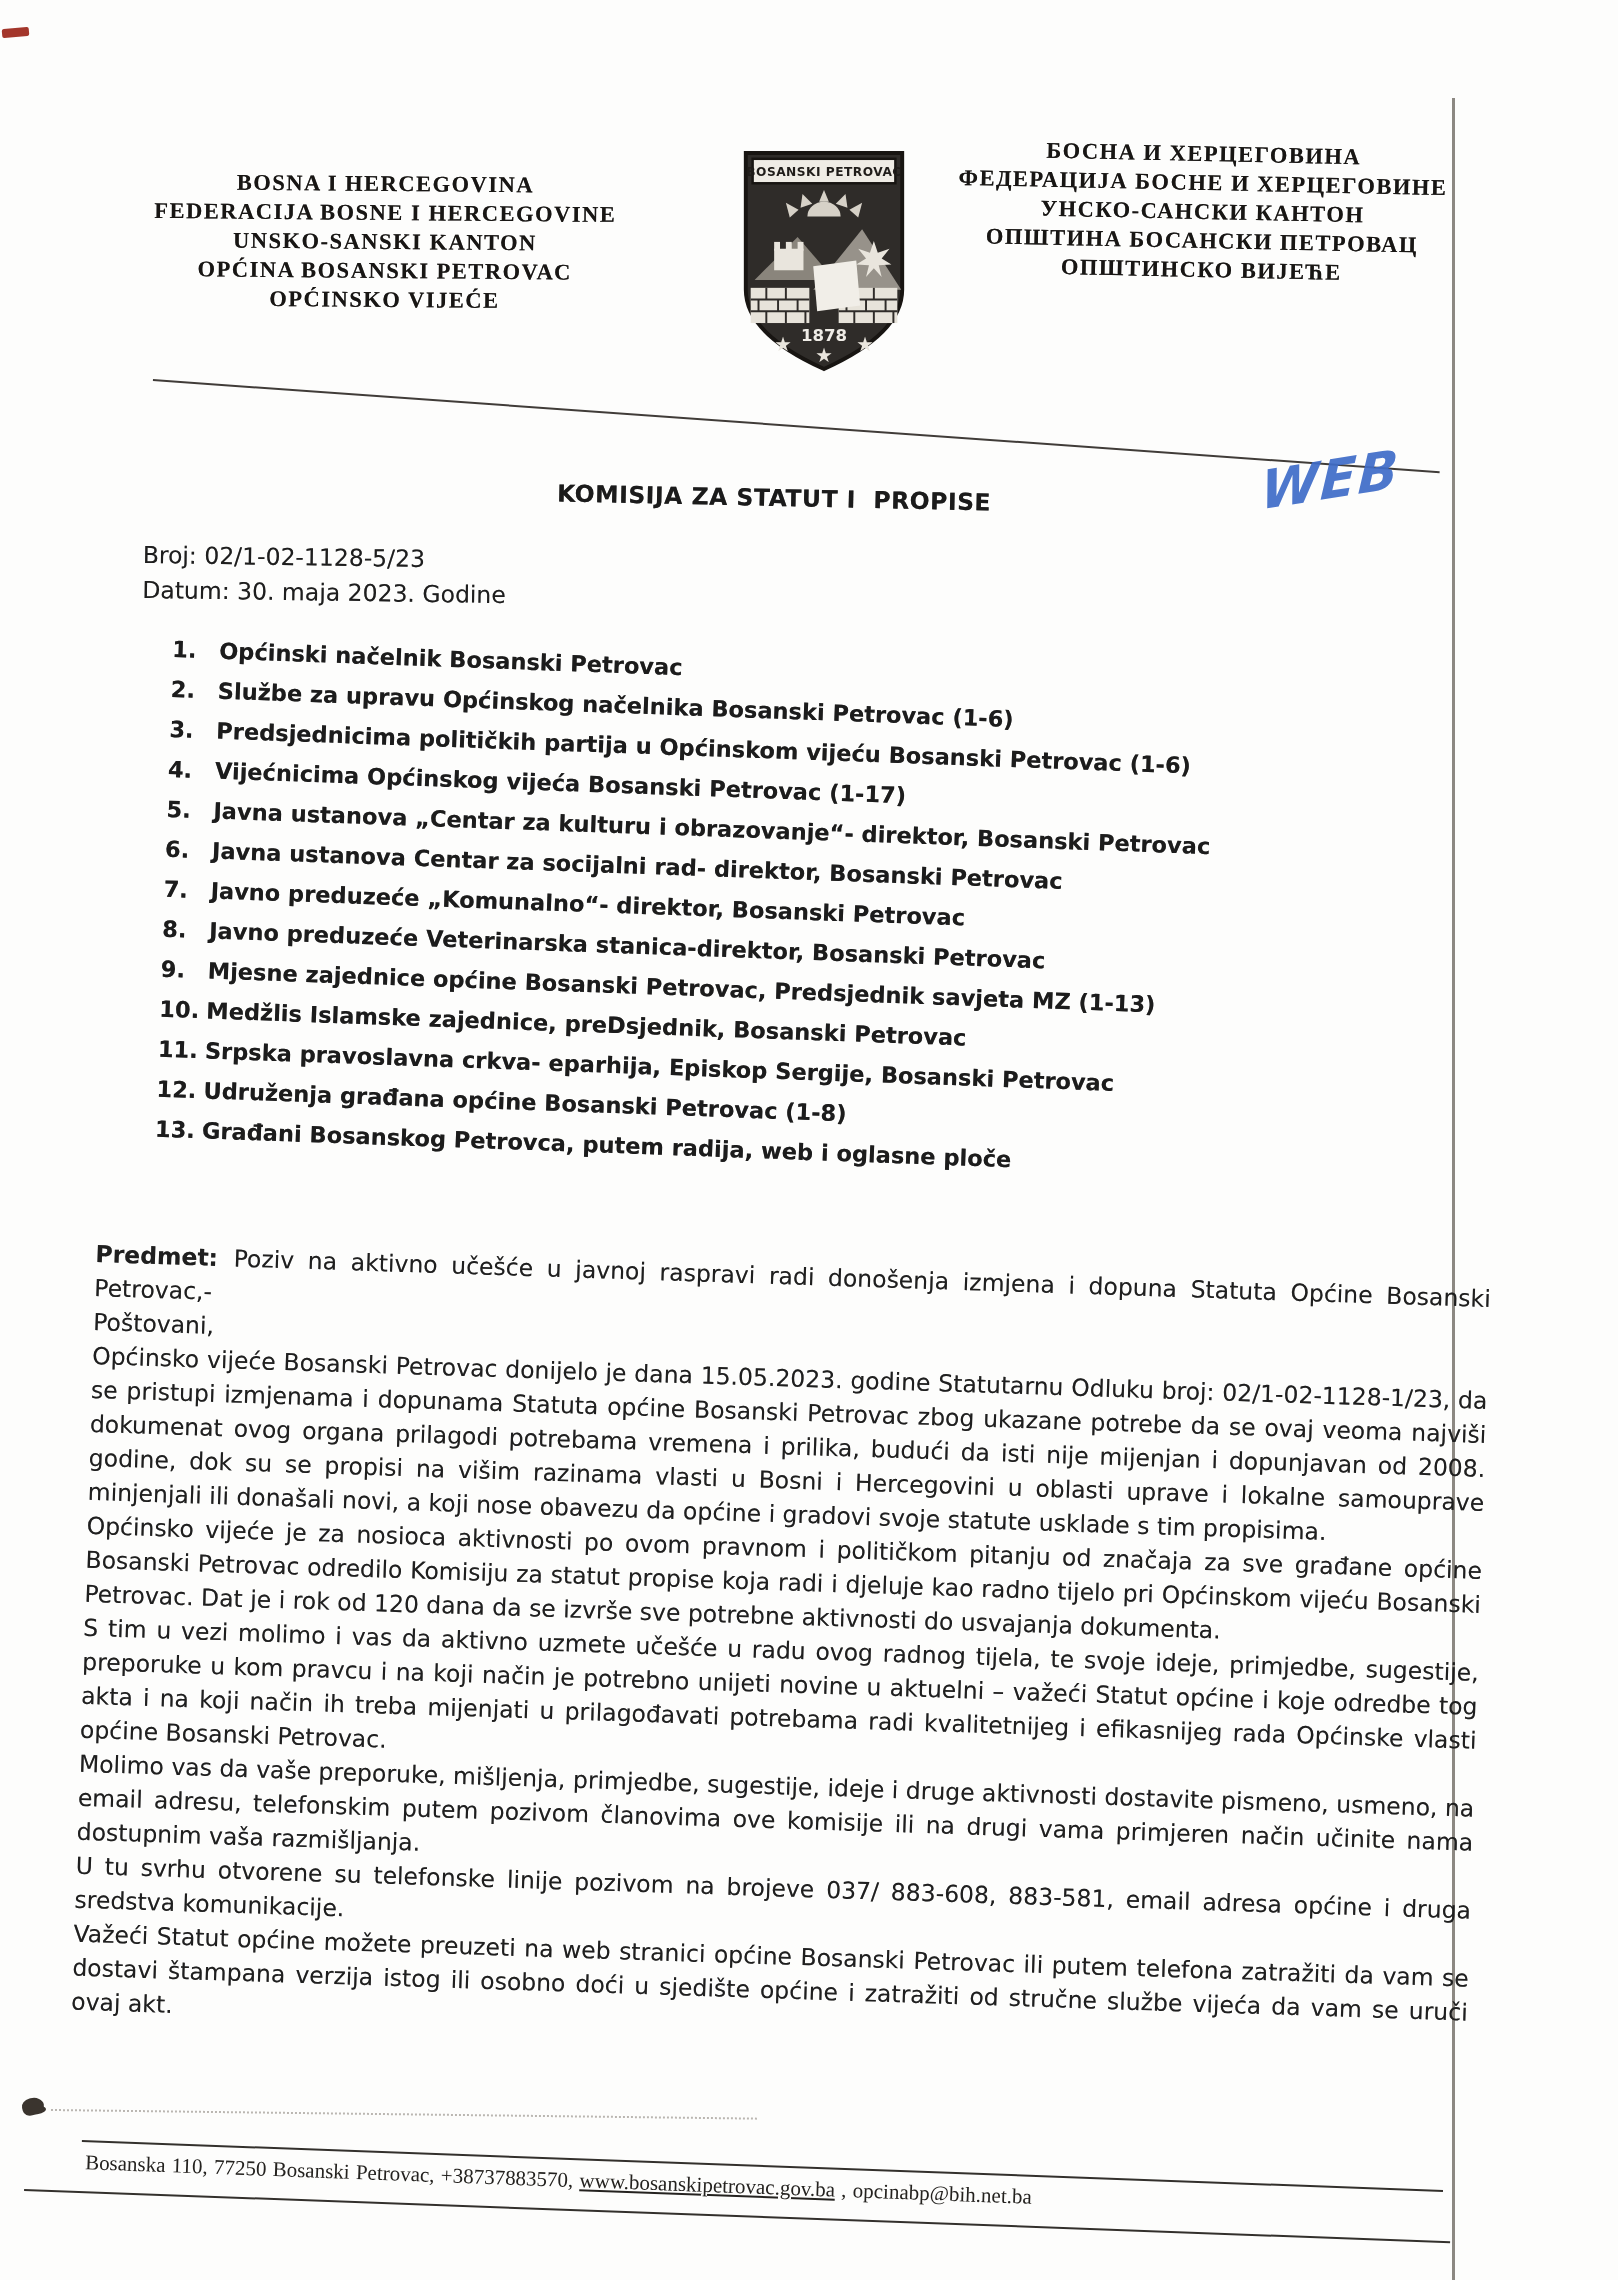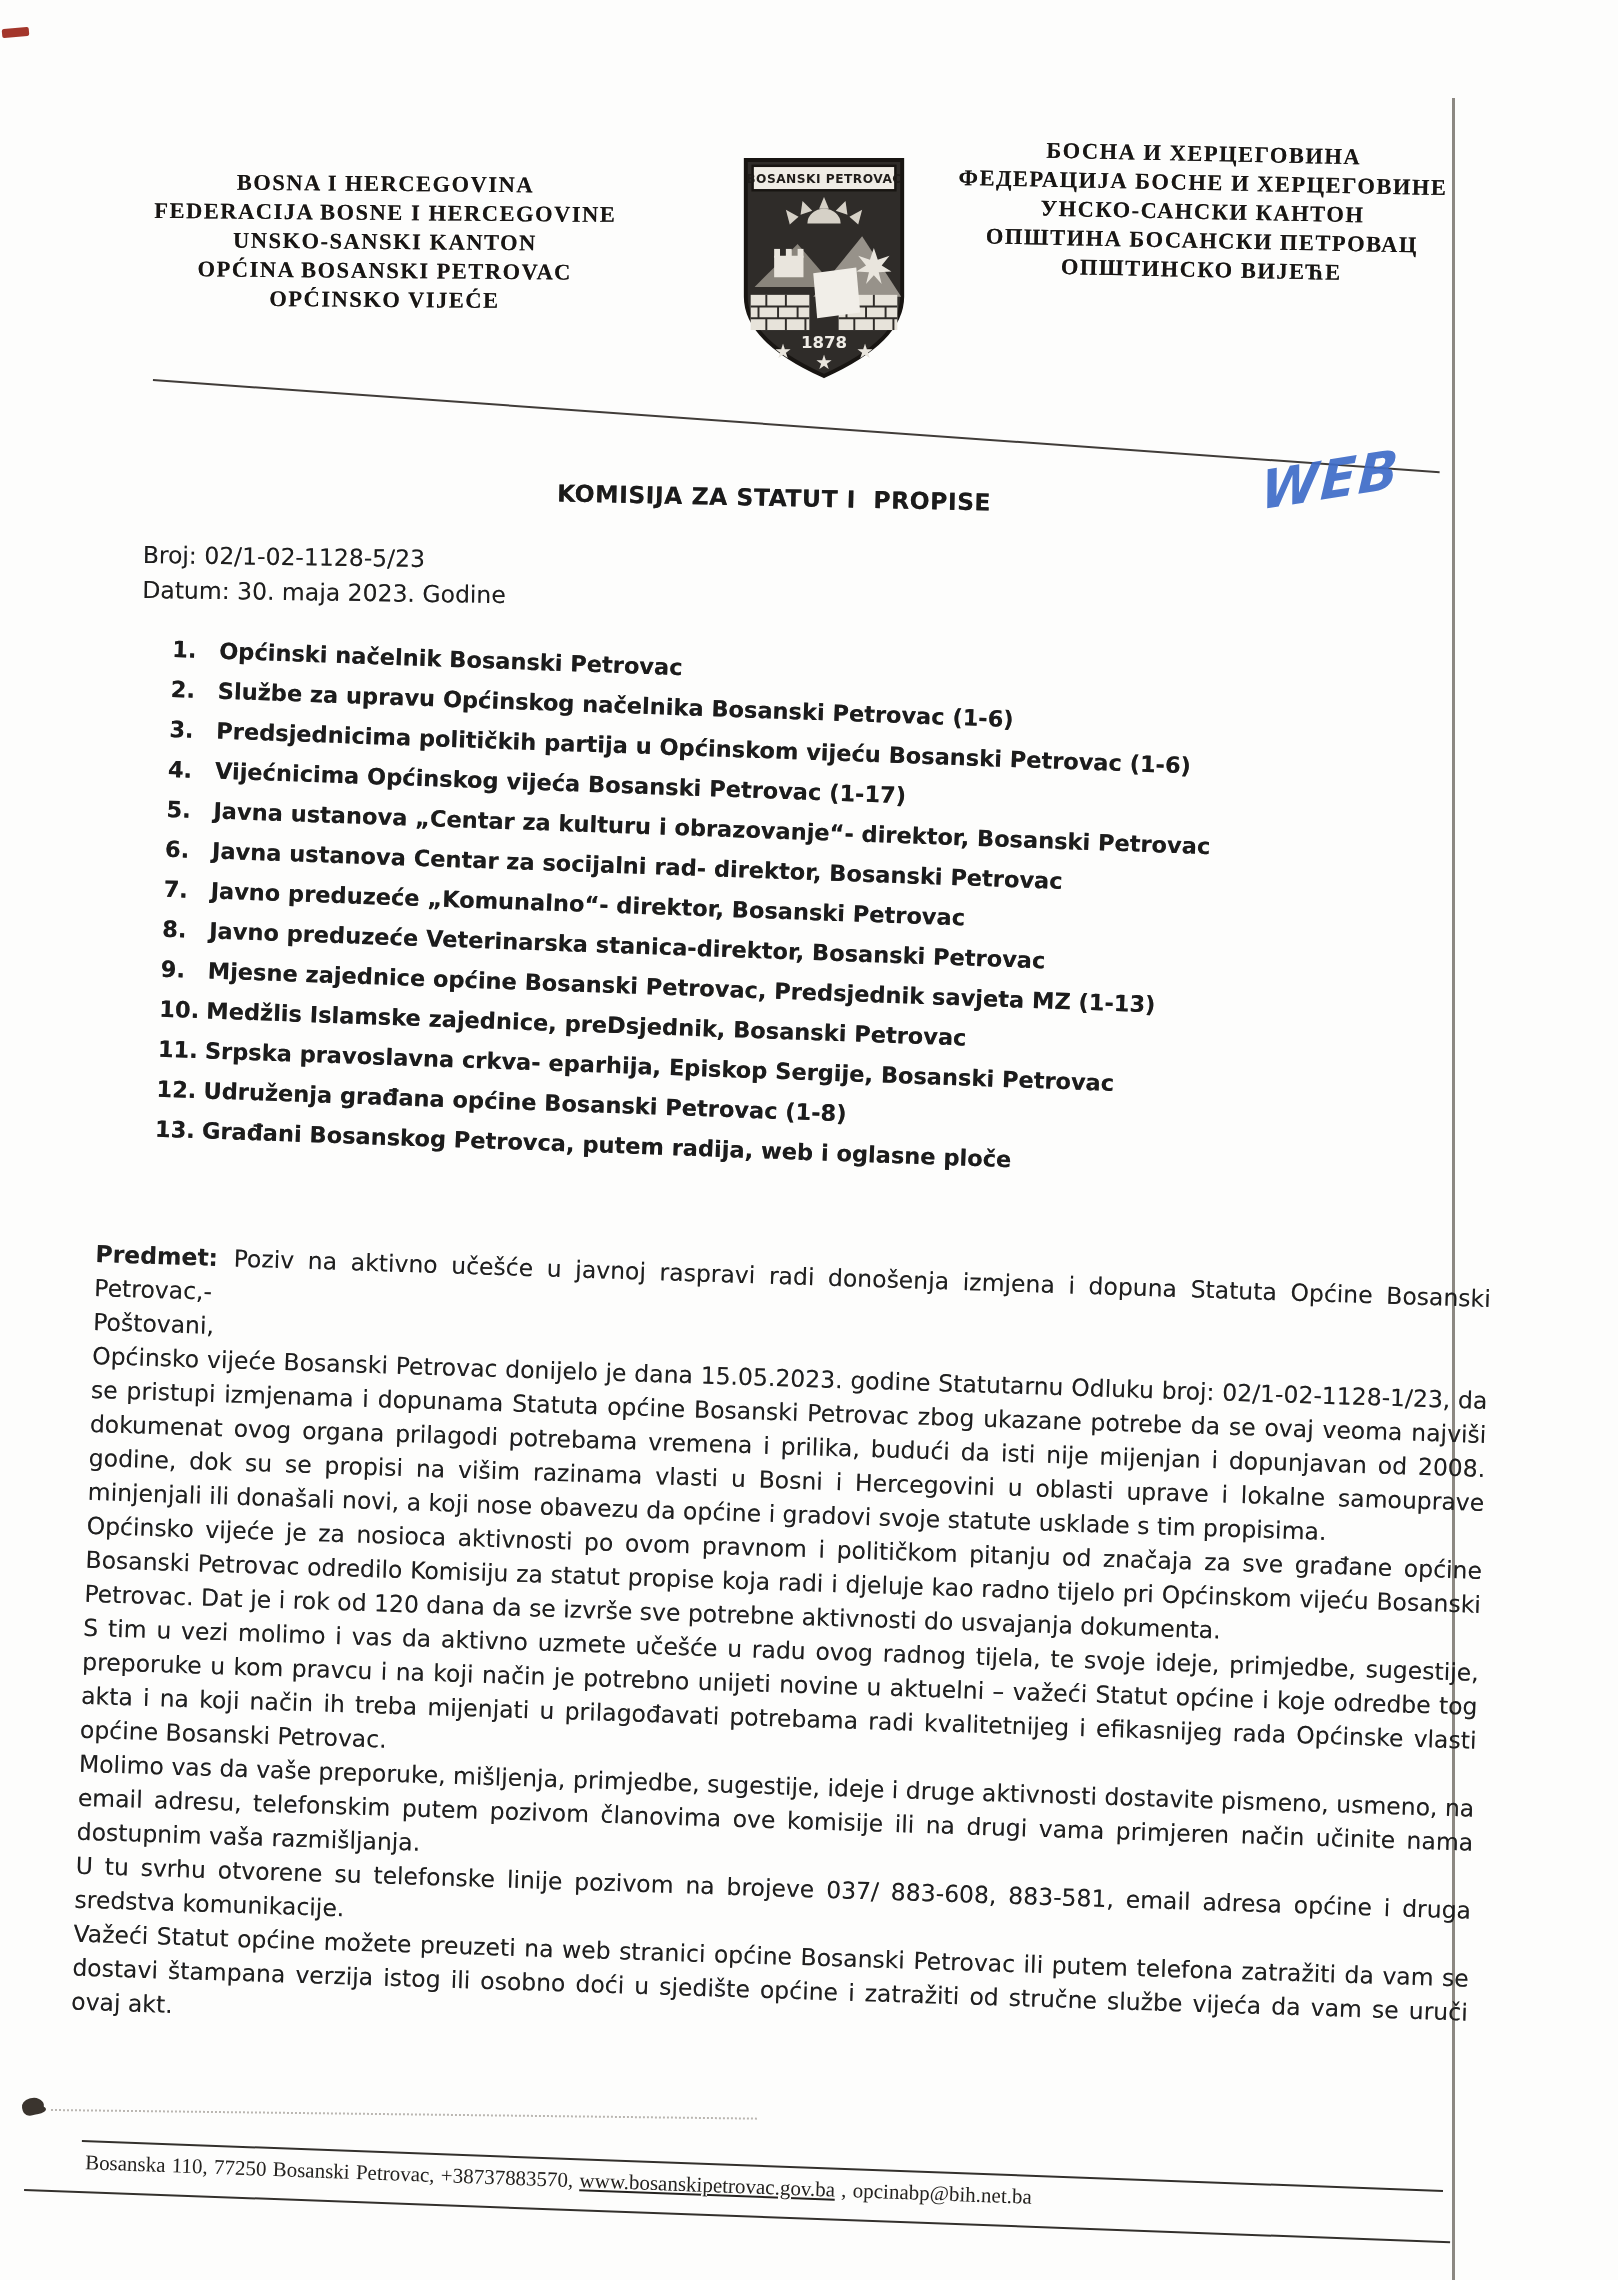--- a/index.html
+++ b/index.html
@@ -14,21 +14,21 @@
   
   .vline{position:absolute;left:1452px;top:98px;width:2.9px;height:2183px;background:#6f6a63;opacity:.8;z-index:1;}
   .corner-mark{position:absolute;left:2px;top:28px;width:26.5px;height:8.8px;background:#9e2b20;border-radius:2px;transform:rotate(-5deg);opacity:.95;z-index:3;}
   .smudge-line{position:absolute;left:51px;top:2109px;width:706px;border-top:2.9px dotted #6a6258;opacity:.45;transform:rotate(.7deg);transform-origin:0 0;z-index:2;}
   .smudge-blob{position:absolute;left:21.6px;top:2098px;width:21.6px;height:16.7px;background:#3a342e;border-radius:45% 55% 50% 40%;transform:rotate(-14deg);box-shadow:5.9px 4.9px 0 -4.9px #3a342e;z-index:2;}
   
   .hdr{position:absolute;z-index:2;text-align:center;}
   .hdr-left{left:118px;top:169px;width:534px;transform:rotate(.5deg);}
   .hdr-right{left:916px;top:139px;width:573px;transform:rotate(1.2deg);}
   .hdr-line{font-family:"Liberation Serif",serif;font-weight:700;font-size:22.5px;line-height:29px;letter-spacing:1.5px;color:#181614;text-shadow:0 0 0.6px rgba(20,18,16,.6);}
-  .emblem{position:absolute;left:737px;top:148px;width:174px;height:237px;z-index:2;}
+  .emblem{position:absolute;left:737px;top:141px;width:174px;height:237px;z-index:2;}
   .emblem svg{width:100%;height:100%;}
   .sep-line{position:absolute;left:153px;top:379px;width:1290px;border-top:2.9px solid #403c38;transform:rotate(4.1deg);transform-origin:0 0;z-index:2;}
   
   .web-note{position:absolute;left:1260px;top:449px;z-index:3;
     font-family:"DejaVu Sans",sans-serif;font-style:italic;font-weight:700;font-size:53px;
     color:#3f6cc8;transform:rotate(-9deg) skewX(-12deg);letter-spacing:2px;opacity:.92;}
   
   .doc-title{position:absolute;left:557px;top:484px;z-index:2;font-weight:700;font-size:23.5px;letter-spacing:0.5px;color:#1b1b1b;transform:rotate(1.2deg);white-space:pre;text-shadow:0 0 0.5px rgba(0,0,0,.55);}
   .ref-block{position:absolute;left:143px;top:538px;z-index:2;font-size:23.5px;line-height:35px;transform:rotate(.8deg);transform-origin:0 0;text-shadow:0 0 0.4px rgba(0,0,0,.4);}
   

